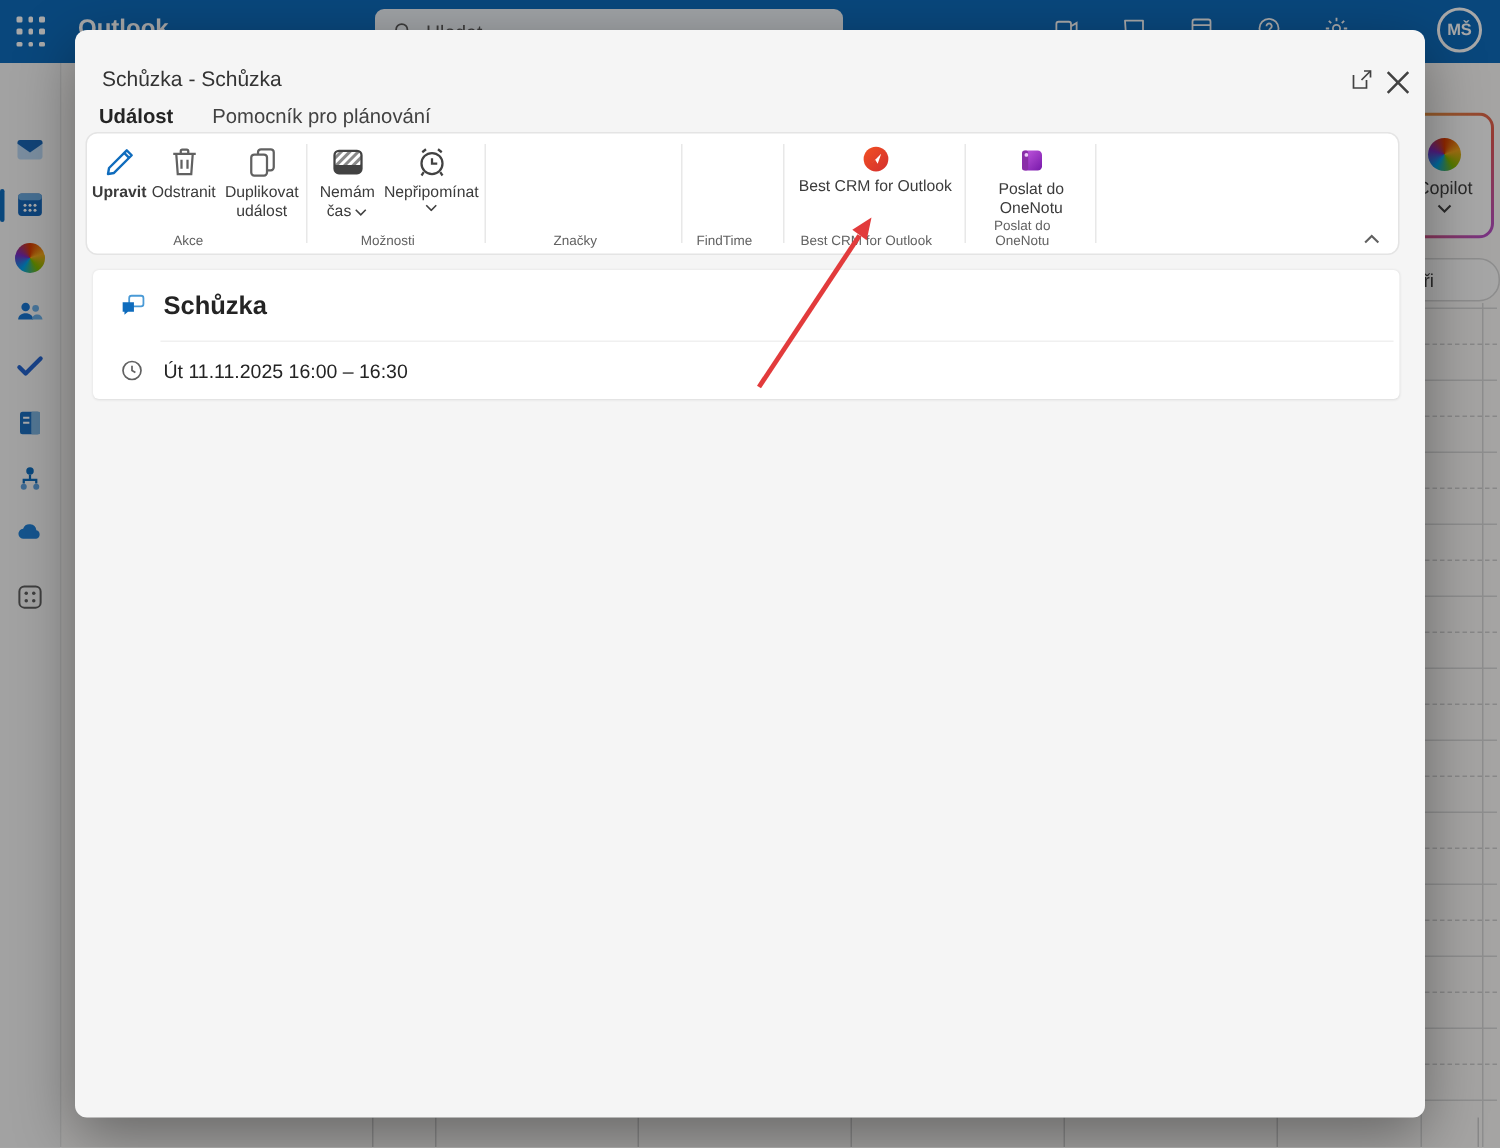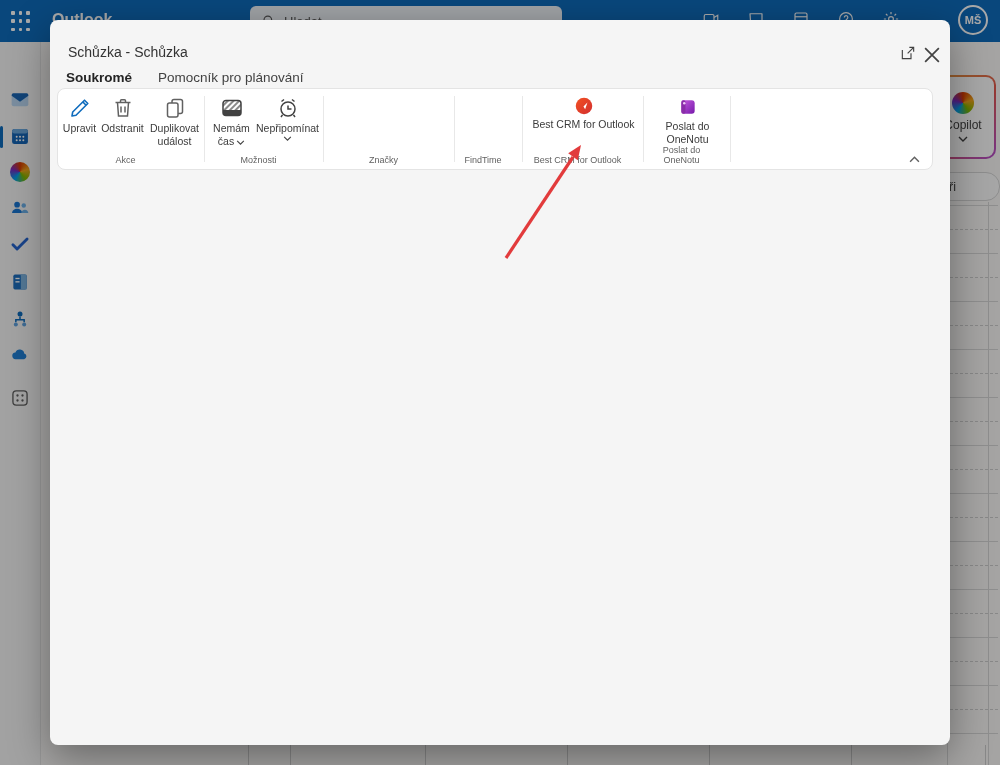--- a/index.html
+++ b/index.html
@@ -54,21 +54,21 @@
   .rgroup::after{content:"";position:absolute;right:0;top:7px;bottom:7px;width:1px;background:#e8e8e8;}
   .rbtns{display:flex;justify-content:center;align-items:flex-start;height:60px;padding-top:5px;}
   .rbtn{display:flex;flex-direction:column;align-items:center;}
   .rbtn .ric{height:28px;display:flex;align-items:center;justify-content:center;}
   .rbtn .lbl{font-size:10.5px;line-height:13px;color:#3b3b3b;text-align:center;width:100%;}
   .chev{display:inline-block;vertical-align:middle;margin-left:2px;}
   .chev-block{display:block;margin:1px auto 0 auto;}
   .glabel{position:absolute;left:0;right:12px;bottom:4px;text-align:center;font-size:9px;color:#616161;}
   .g1{left:0;width:147px;} .g2{left:147px;width:119px;} .g3{left:266px;width:131px;}
   .g4{left:397px;width:68px;} .g5{left:465px;width:121px;} .g6{left:586px;width:87px;}
-  .w-upravit{width:40px;} .w-odstranit{width:46px;} .w-duplikovat{width:58px;}
+  .w-upravit{width:40px;font-weight:bold;} .w-odstranit{width:46px;} .w-duplikovat{width:58px;}
   .w-nemam{width:46px;justify-content:flex-end;} .w-neprip{width:66px;} .w-kateg{width:70px;} .w-soukr{width:54px;}
   .w-hlas{width:64px;} .w-crm{width:116px;} .w-onenote{width:84px;}
   .ribbon-collapse{position:absolute;right:12px;bottom:6px;}
   .event-card{position:absolute;left:12px;top:160px;width:871px;height:86px;background:#fff;
     border-radius:4px;box-shadow:0 0.6px 1.8px rgba(0,0,0,0.1);}
   .ev-row1{position:absolute;left:0;top:0;height:47px;width:100%;display:flex;align-items:center;}
   .ev-ic1{margin-left:17px;width:19px;height:19px;}
   .ev-title{margin-left:11px;font-size:17px;font-weight:700;color:#242424;}
   .ev-div{position:absolute;left:45px;right:4px;top:47px;height:1px;background:#f0f0f0;}
   .ev-row2{position:absolute;left:0;top:48px;height:38px;width:100%;display:flex;align-items:center;}
@@ -235,21 +235,21 @@
     <svg class="dlg-popout" viewBox="0 0 24 24" fill="none" stroke="#424242" stroke-width="1.7">
         <path d="M3.5 7.5v13h13v-8"></path>
         <path d="M14 3.5h6.5V10"></path>
         <path d="M20.5 3.5L11.5 12.5"></path>
       </svg>
     <svg class="dlg-close" viewBox="0 0 14 14" fill="none" stroke="#424242" stroke-width="1.5">
         <path d="M1 1l12 12M13 1L1 13"></path>
       </svg>
 
     <div class="tabs">
-      <div class="tab active">Soukromé</div>
+      <div class="tab active">Událost</div>
       <div class="tab">Pomocník pro plánování</div>
     </div>
 
     <div class="ribbon">
 
       <div class="rgroup g1">
         <div class="rbtns">
           <div class="rbtn w-upravit">
             <div class="ric">
                 <svg width="24" height="24" viewBox="0 0 24 24" fill="none" stroke="#0f6cbd" stroke-width="1.6" stroke-linejoin="round">
@@ -374,19 +374,36 @@
           </div>
         </div>
         <div class="glabel">Poslat do OneNotu</div>
       </div>
 
       <svg class="ribbon-collapse" width="11" height="7" viewBox="0 0 10 6" fill="none" stroke="#616161" stroke-width="1.3">
           <path d="M1 5l4-4 4 4"></path>
         </svg>
     </div>
 
+    <div class="event-card">
+      <div class="ev-row1">
+        <svg class="ev-ic1" viewBox="0 0 24 24" fill="none">
+            <rect x="9" y="4" width="12" height="9" rx="2" stroke="#4a9ad6" stroke-width="1.5"></rect>
+            <path d="M3.5 9.5h9.5v8H8l-3 2.6v-2.6H3.5z" fill="#0f6cbd"></path>
+          </svg>
+        <div class="ev-title">Schůzka</div>
+      </div>
+      <div class="ev-div"></div>
+      <div class="ev-row2">
+        <svg class="ev-ic2" viewBox="0 0 24 24" fill="none" stroke="#616161" stroke-width="1.7">
+            <circle cx="12" cy="12" r="9"></circle>
+            <path d="M12 7.2V12l3.4 2"></path>
+          </svg>
+        <div class="ev-time">Út 11.11.2025 16:00 – 16:30</div>
+      </div>
+    </div>
   </div>
 
   <svg class="arrow-svg" width="1000" height="765" viewBox="0 0 1000 765">
     <path d="M506 258 L573 157" stroke="#e23b3c" stroke-width="3.2" fill="none"></path>
     <polygon points="581,145 577.8,160.2 568.2,153.2" fill="#e23b3c"></polygon>
   </svg>
 </div>
 
 </body></html>

